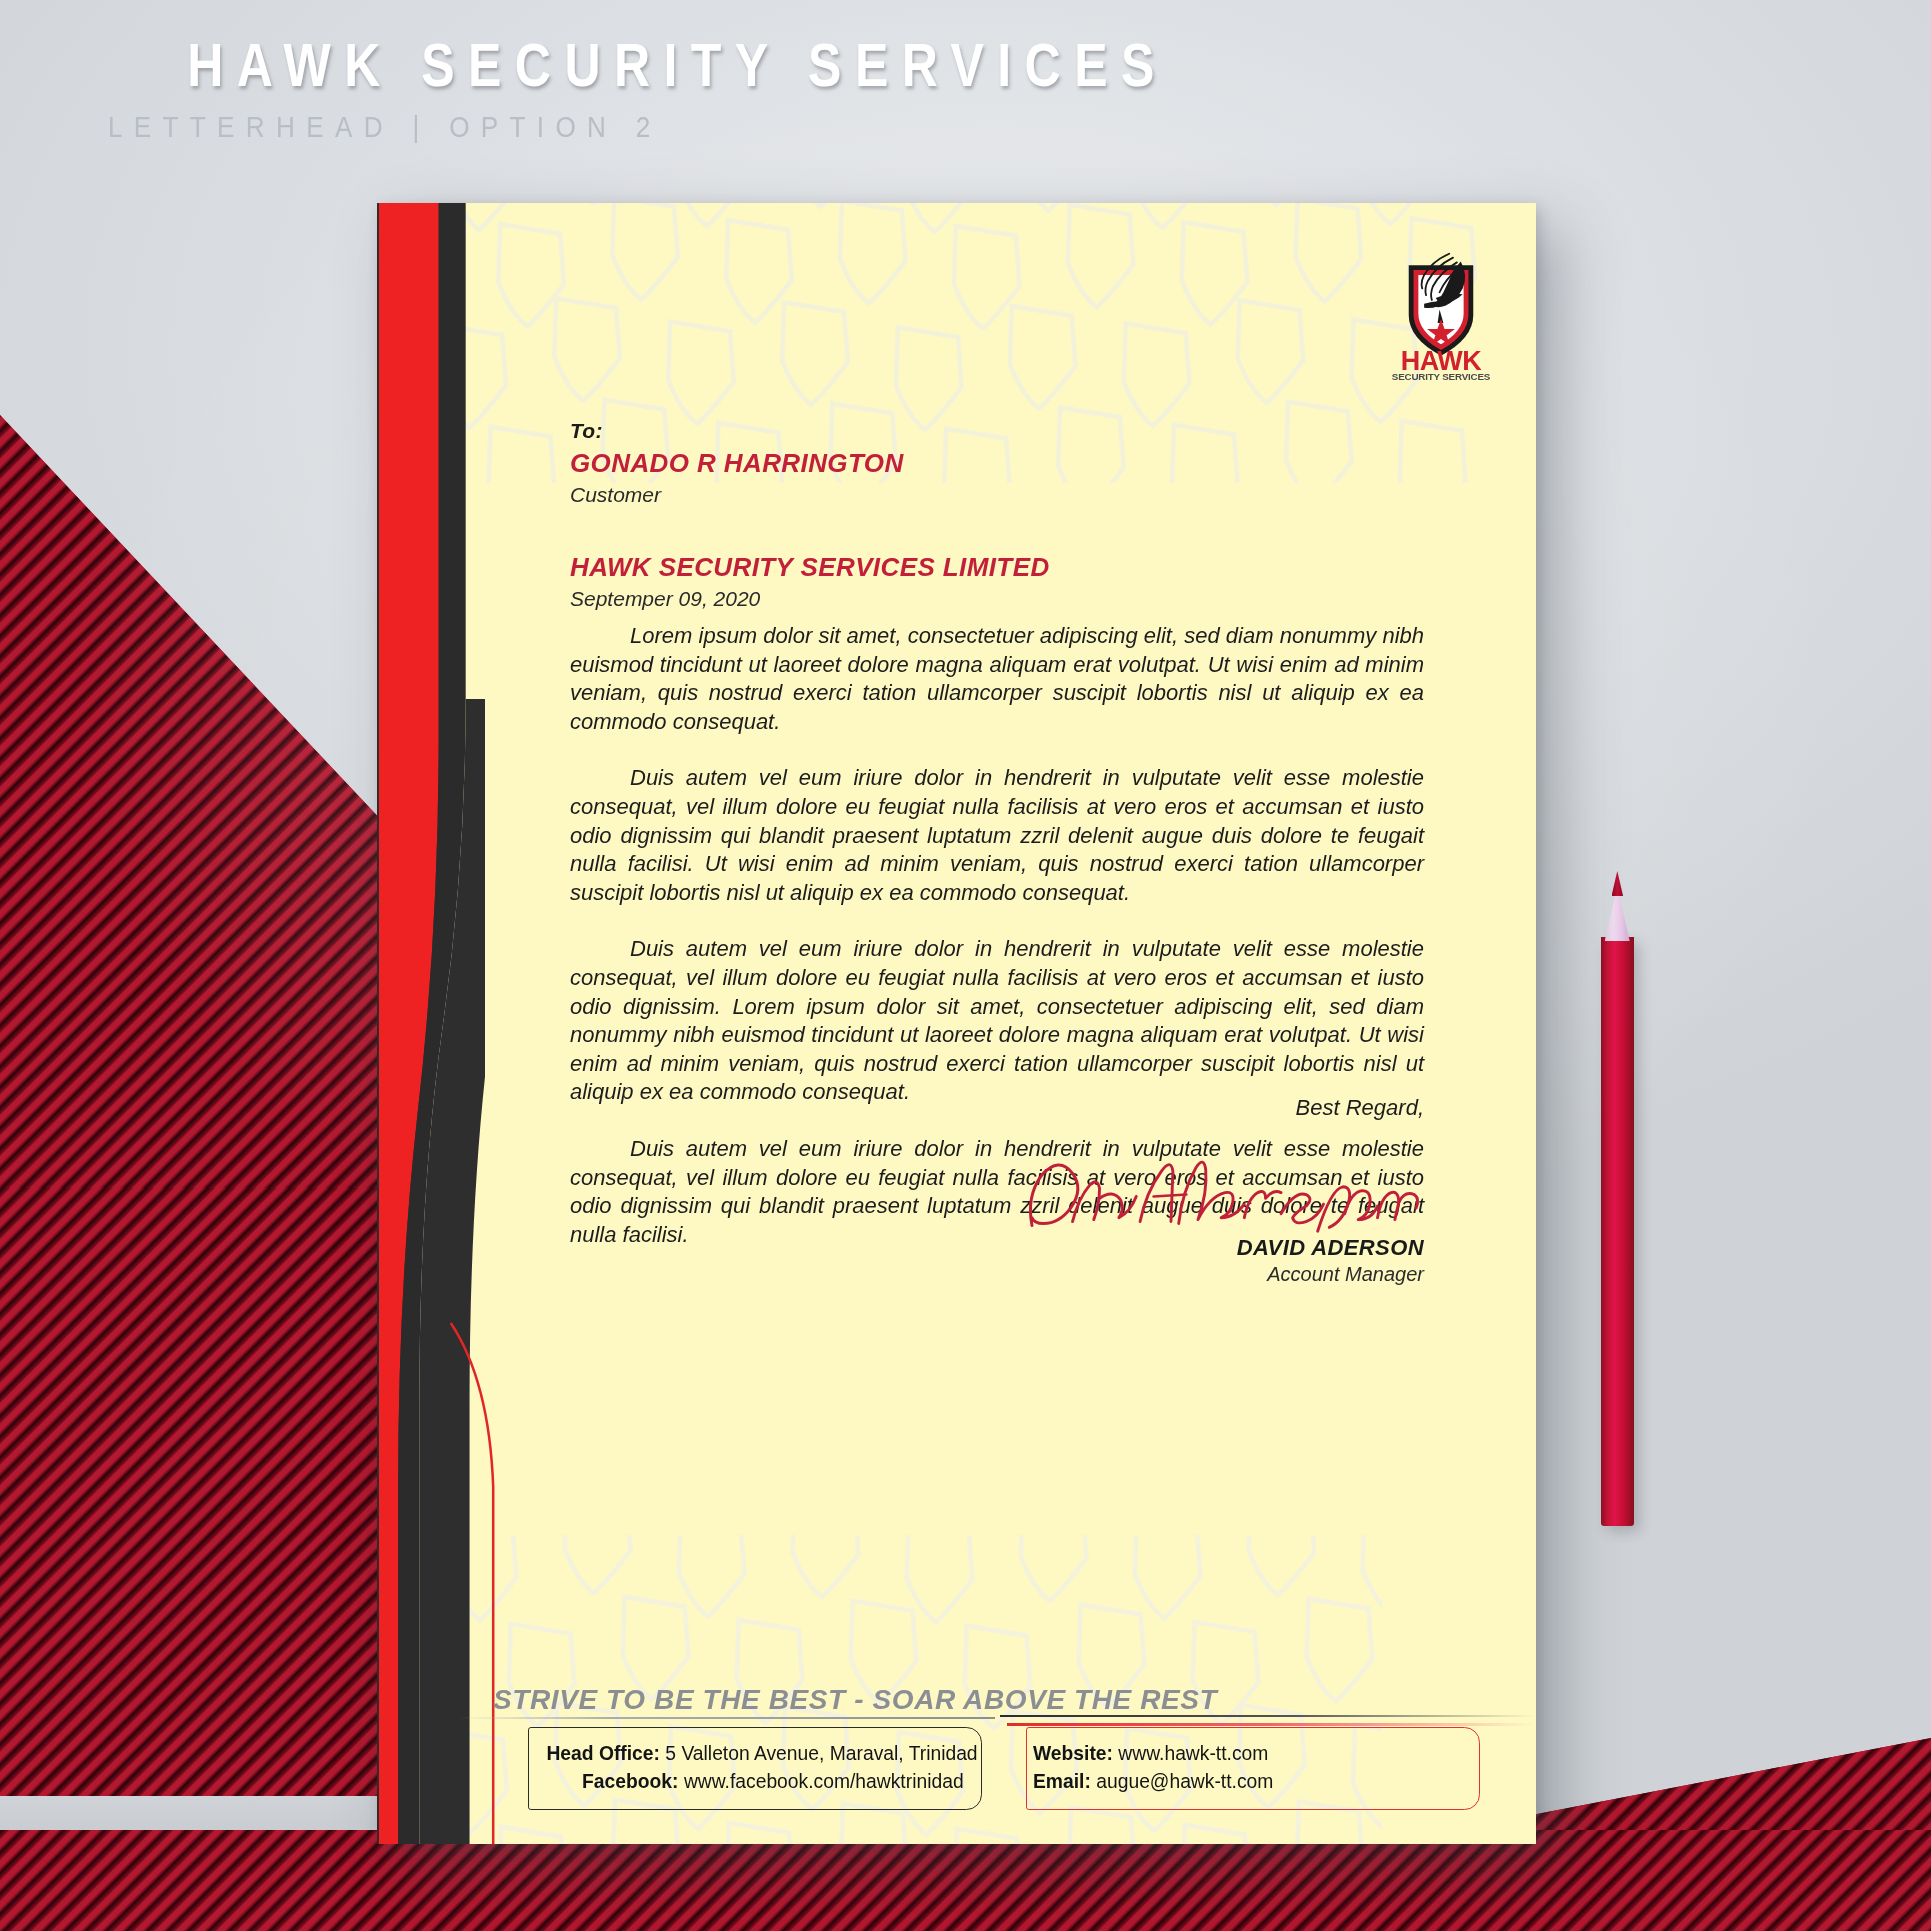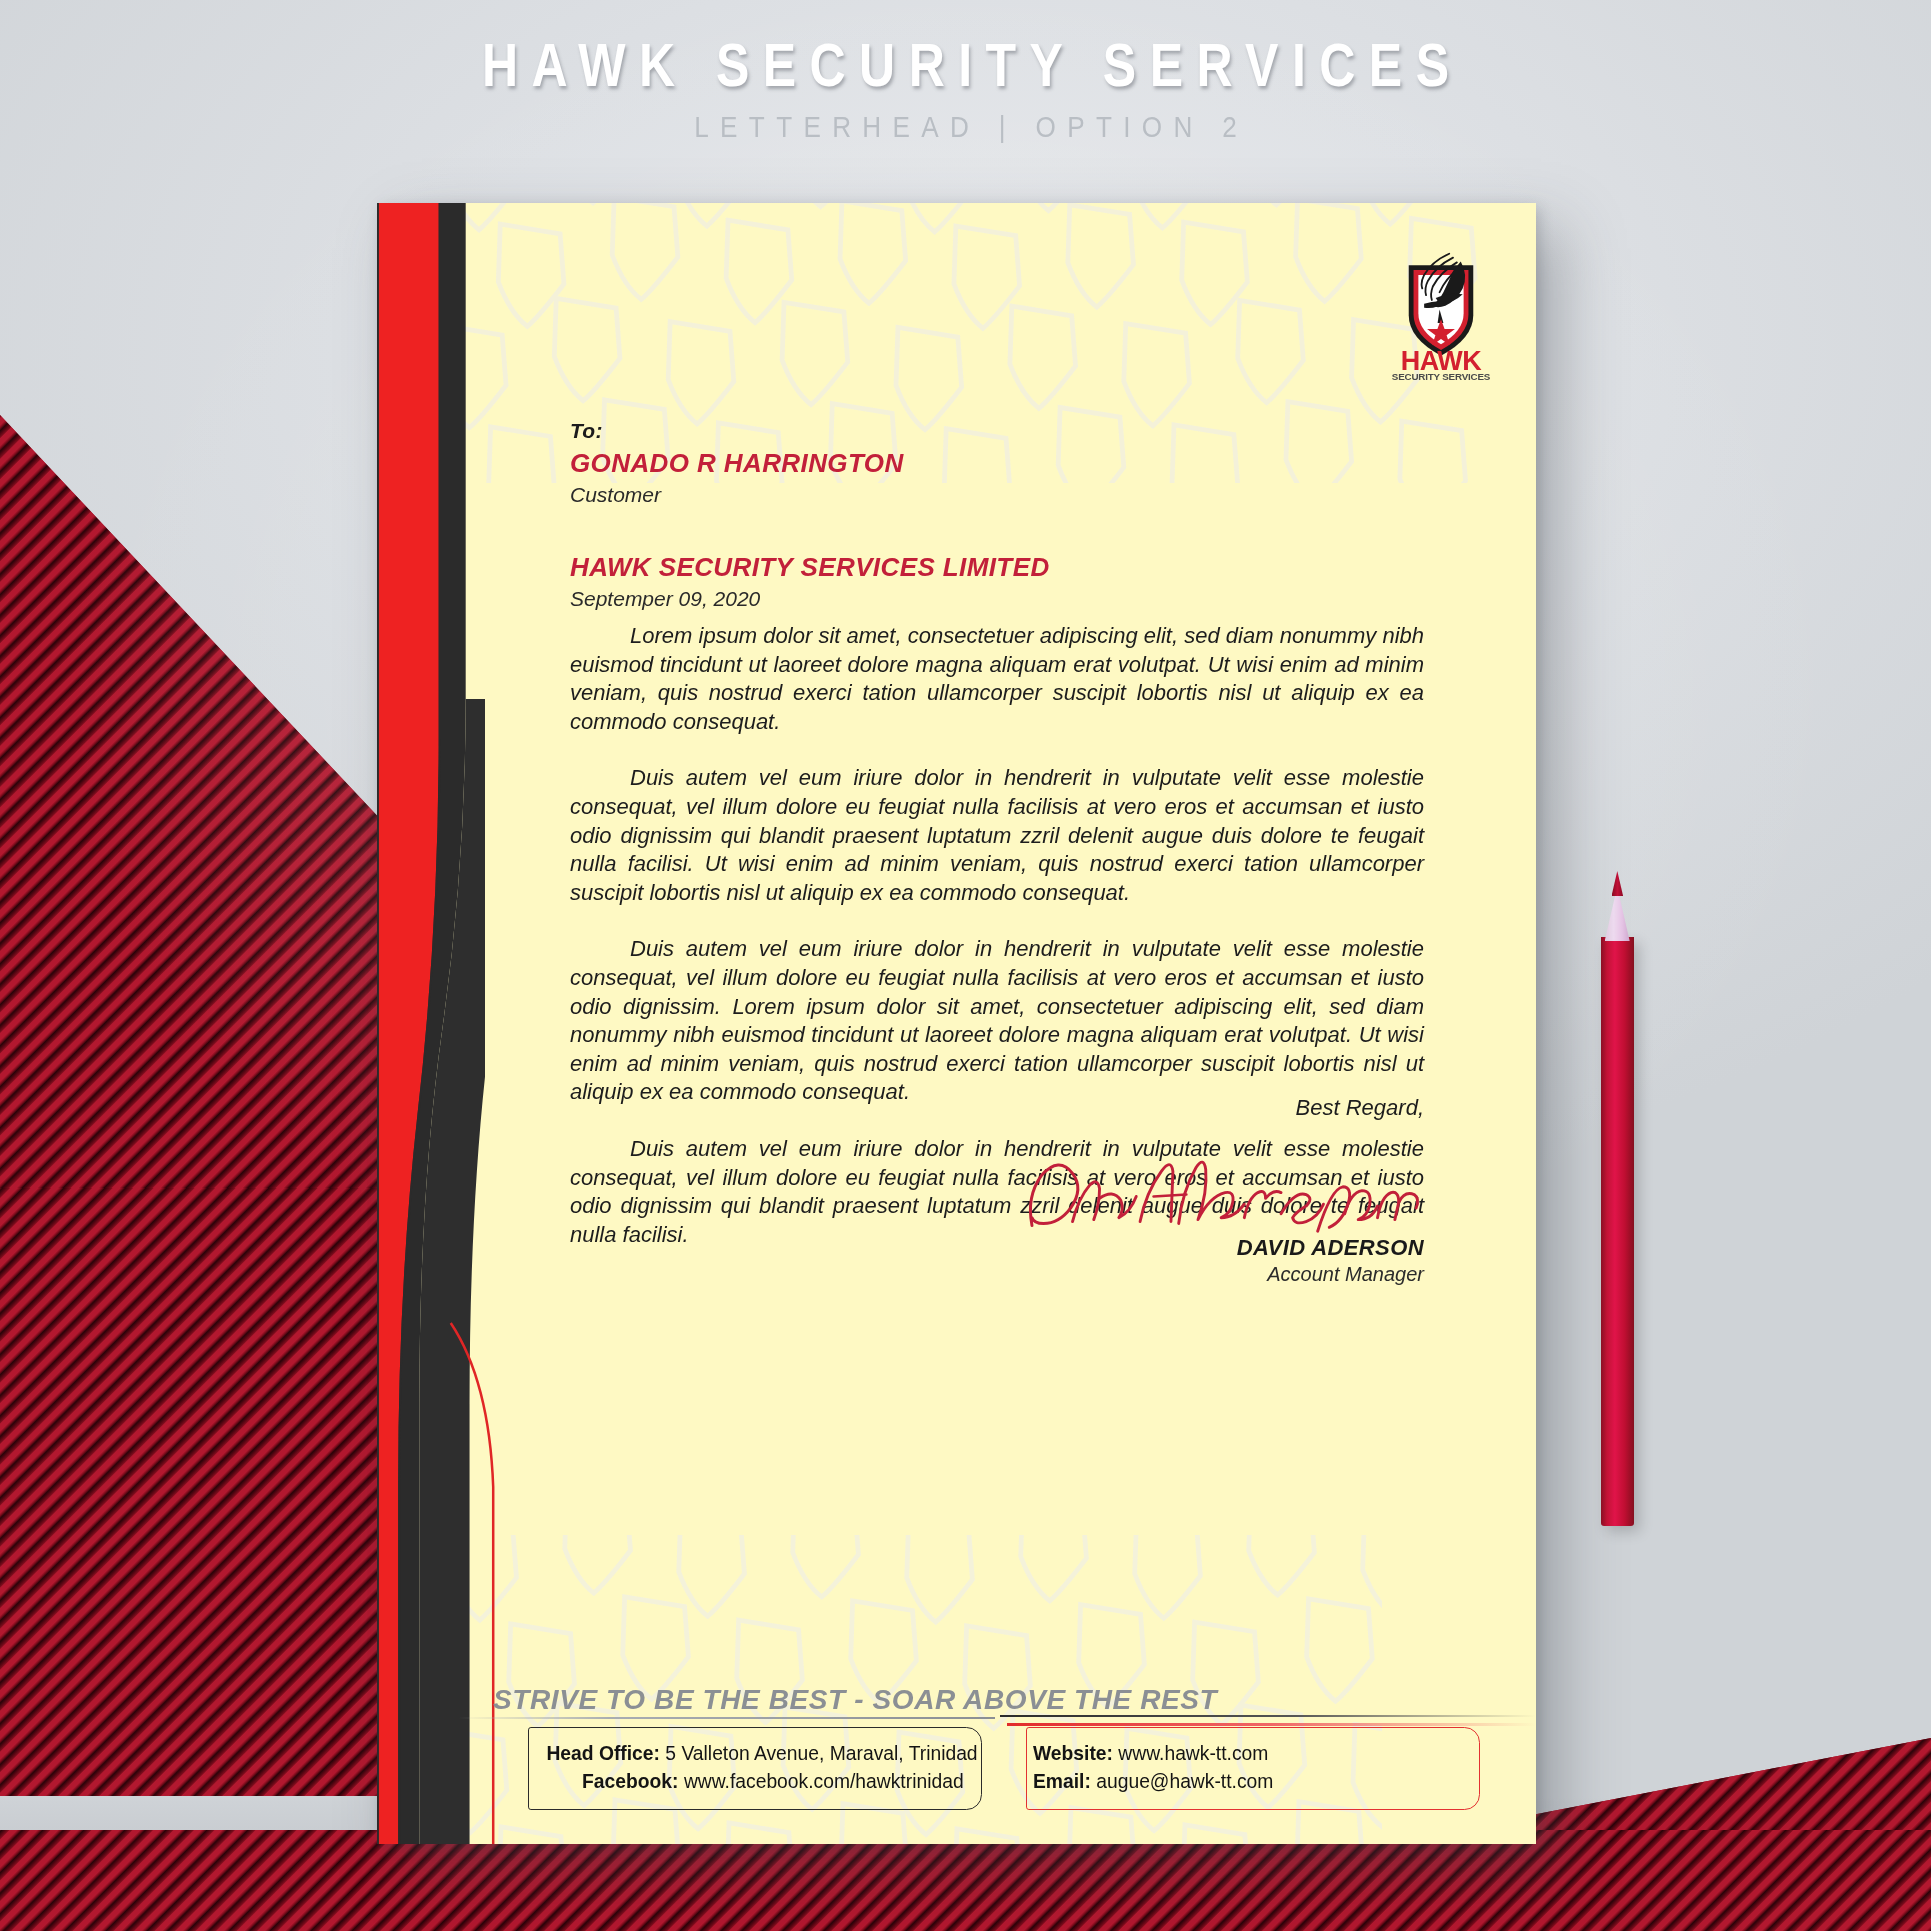--- a/index.html
+++ b/index.html
@@ -52,21 +52,21 @@
   }
 
   
   .vignette {
     position:absolute; inset:0;
     background:radial-gradient(ellipse 1448px 1159px at 50% 35%, rgba(255,255,255,.22), rgba(0,0,0,0) 62%);
     pointer-events:none;
   }
 
   
-  .hdr { position:absolute; left:0; top:35px; width:1931px; text-align:center; }
+  .hdr { position:absolute; left:0; top:35px; width:1931px; }
   .hdr-title {
     font-size:61px; font-weight:bold; color:#ffffff;
     letter-spacing:16.4px; line-height:1;
     font-family:"Liberation Sans Narrow","Liberation Sans",sans-serif;
     transform:scaleX(.82); transform-origin:center;
     text-shadow:1.9px 2.9px 3.9px rgba(90,95,105,.45);
     padding-left:16.4px;
   }
   .hdr-sub {
     margin-top:15.4px;

